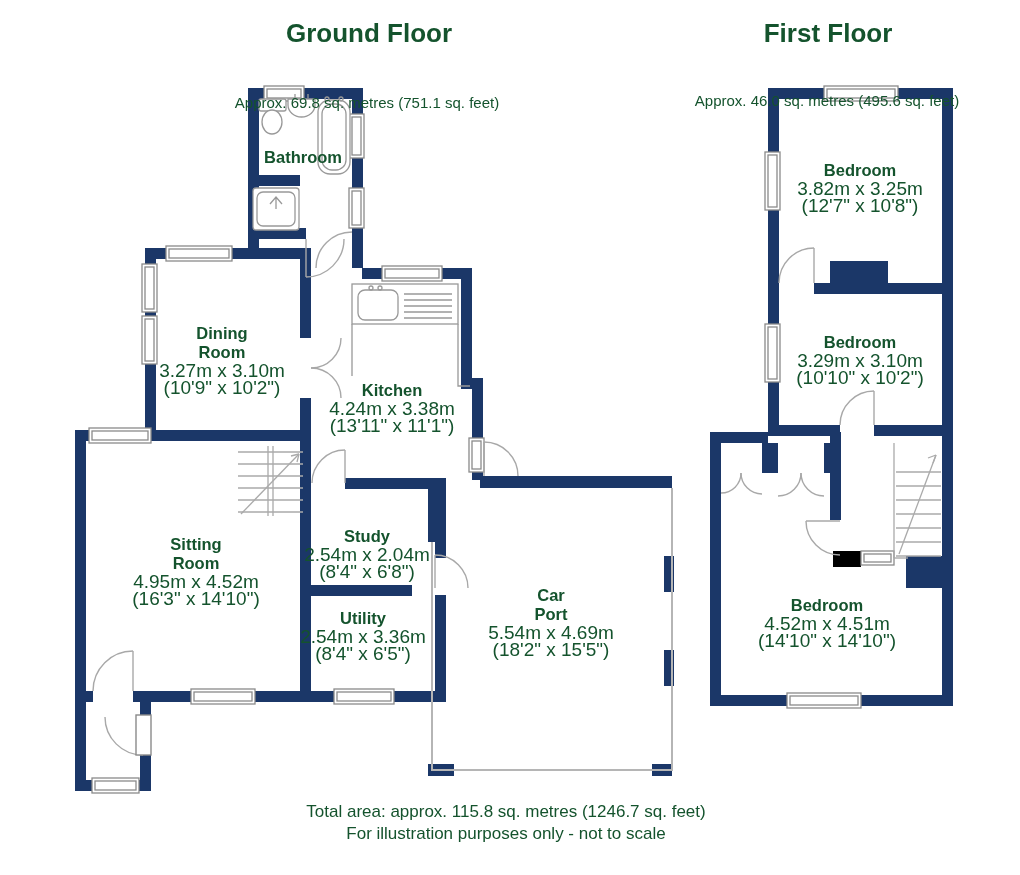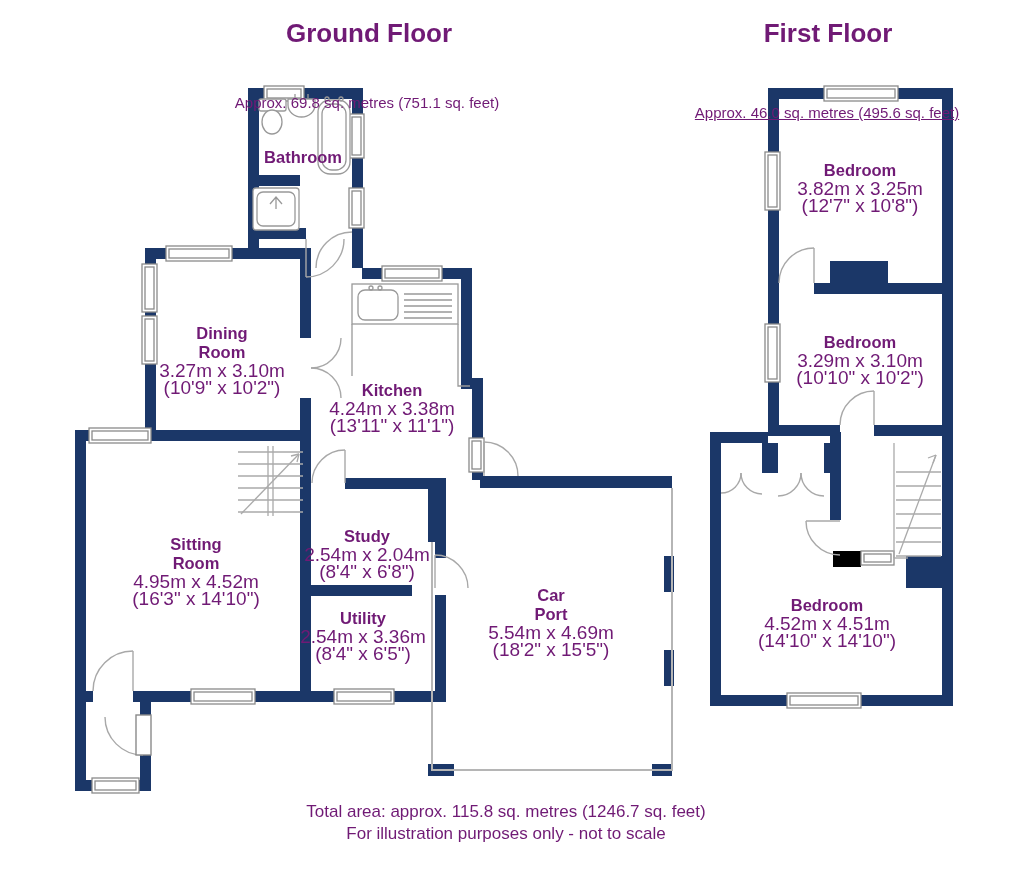--- a/index.html
+++ b/index.html
@@ -1,18 +1,18 @@
 <!DOCTYPE html>
 <html><head>
 <meta charset="utf-8">
 <style>
   html,body { margin:0; padding:0; background:#ffffff; }
   .page {
     position:relative; width:1020px; height:875px; background:#ffffff;
-    font-family:"Liberation Sans", sans-serif; color:#701a75; overflow:hidden;
+    font-family:"Liberation Sans", sans-serif; color:#14532d; overflow:hidden;
   }
   svg.plan { position:absolute; left:0; top:0; }
   .floor-title {
     position:absolute; transform:translateX(-50%);
     font-size:26px; font-weight:bold; white-space:nowrap;
   }
   .floor-sub {
     position:absolute; transform:translateX(-50%);
     font-size:15px; white-space:nowrap;margin-top:44px;
   }
@@ -298,21 +298,21 @@
         <path d="M899,554 L936,455"></path>
         <path d="M936,455 L928,458 M936,455 L933,463"></path>
       </g>
     </g>
   </svg>
 
   <div class="floor-title" style="left:369px; top:18px;">Ground Floor</div>
   <div class="floor-sub" style="left:367px; top:50px;">Approx. 69.8 sq. metres (751.1 sq. feet)</div>
 
   <div class="floor-title" style="left:828px; top:18px;">First Floor</div>
-  <div class="floor-sub" style="left:827px; top:60px;text-decoration:underline;">Approx. 46.0 sq. metres (495.6 sq. feet)</div>
+  <div class="floor-sub" style="left:827px; top:48px;">Approx. 46.0 sq. metres (495.6 sq. feet)</div>
 
   <div class="room-label" style="left:303px; top:157px;">
     <span class="room-name">Bathroom</span>
   </div>
 
   <div class="room-label" style="left:222px; top:360px;">
     <span class="room-name">Dining</span>
     <span class="room-name">Room</span>
     <span class="room-dim">3.27m x 3.10m</span>
     <span class="room-dim">(10'9" x 10'2")</span>

